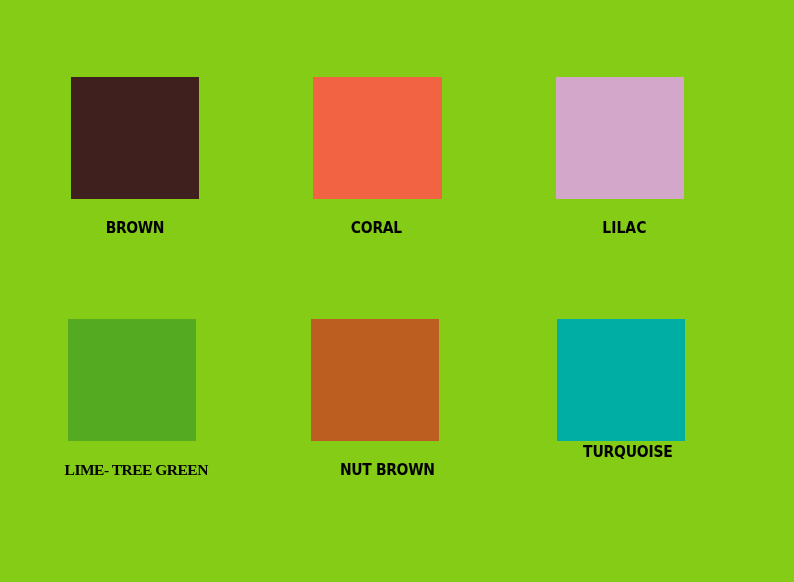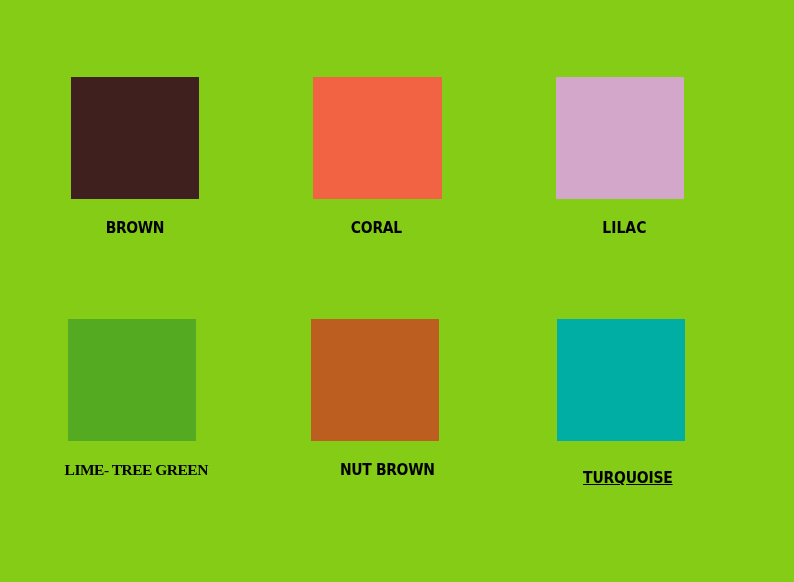--- a/index.html
+++ b/index.html
@@ -57,21 +57,21 @@
   #label-1 { left: 350.87px; top: 219.5px;  letter-spacing: -0.28px; }
   #chip-2  { left: 556.03px; top: 76.90px;  width: 128.36px; height: 121.95px; }
   #label-2 { left: 602.20px; top: 219.5px;  letter-spacing: 0.07px; }
 
   
   #chip-3  { left: 68.04px;  top: 319.36px; width: 128.31px; height: 121.88px; }
   #label-3 { left: 64.60px;  top: 462.0px;  letter-spacing: -0.50px; font-family: Liberation Serif, serif; }
   #chip-4  { left: 310.50px; top: 319.32px; width: 128.39px; height: 121.88px; }
   #label-4 { left: 340px; top: 462.0px;  letter-spacing: -0.35px; }
   #chip-5  { left: 556.88px; top: 319.34px; width: 128.24px; height: 121.86px; }
-  #label-5 { left: 583.09px; top: 470px;  letter-spacing: -0.21px; text-decoration: underline; }
+  #label-5 { left: 583.09px; top: 444px;  letter-spacing: -0.21px; }
 </style>
 </head>
 <body>
 
 <div class="page">
   <div class="swatch-grid">
 
     <div class="swatch-cell">
       <div class="swatch-chip" id="chip-0" style="background-color: rgb(64, 32, 30);"></div>
       <div class="swatch-label" id="label-0">BROWN</div>

